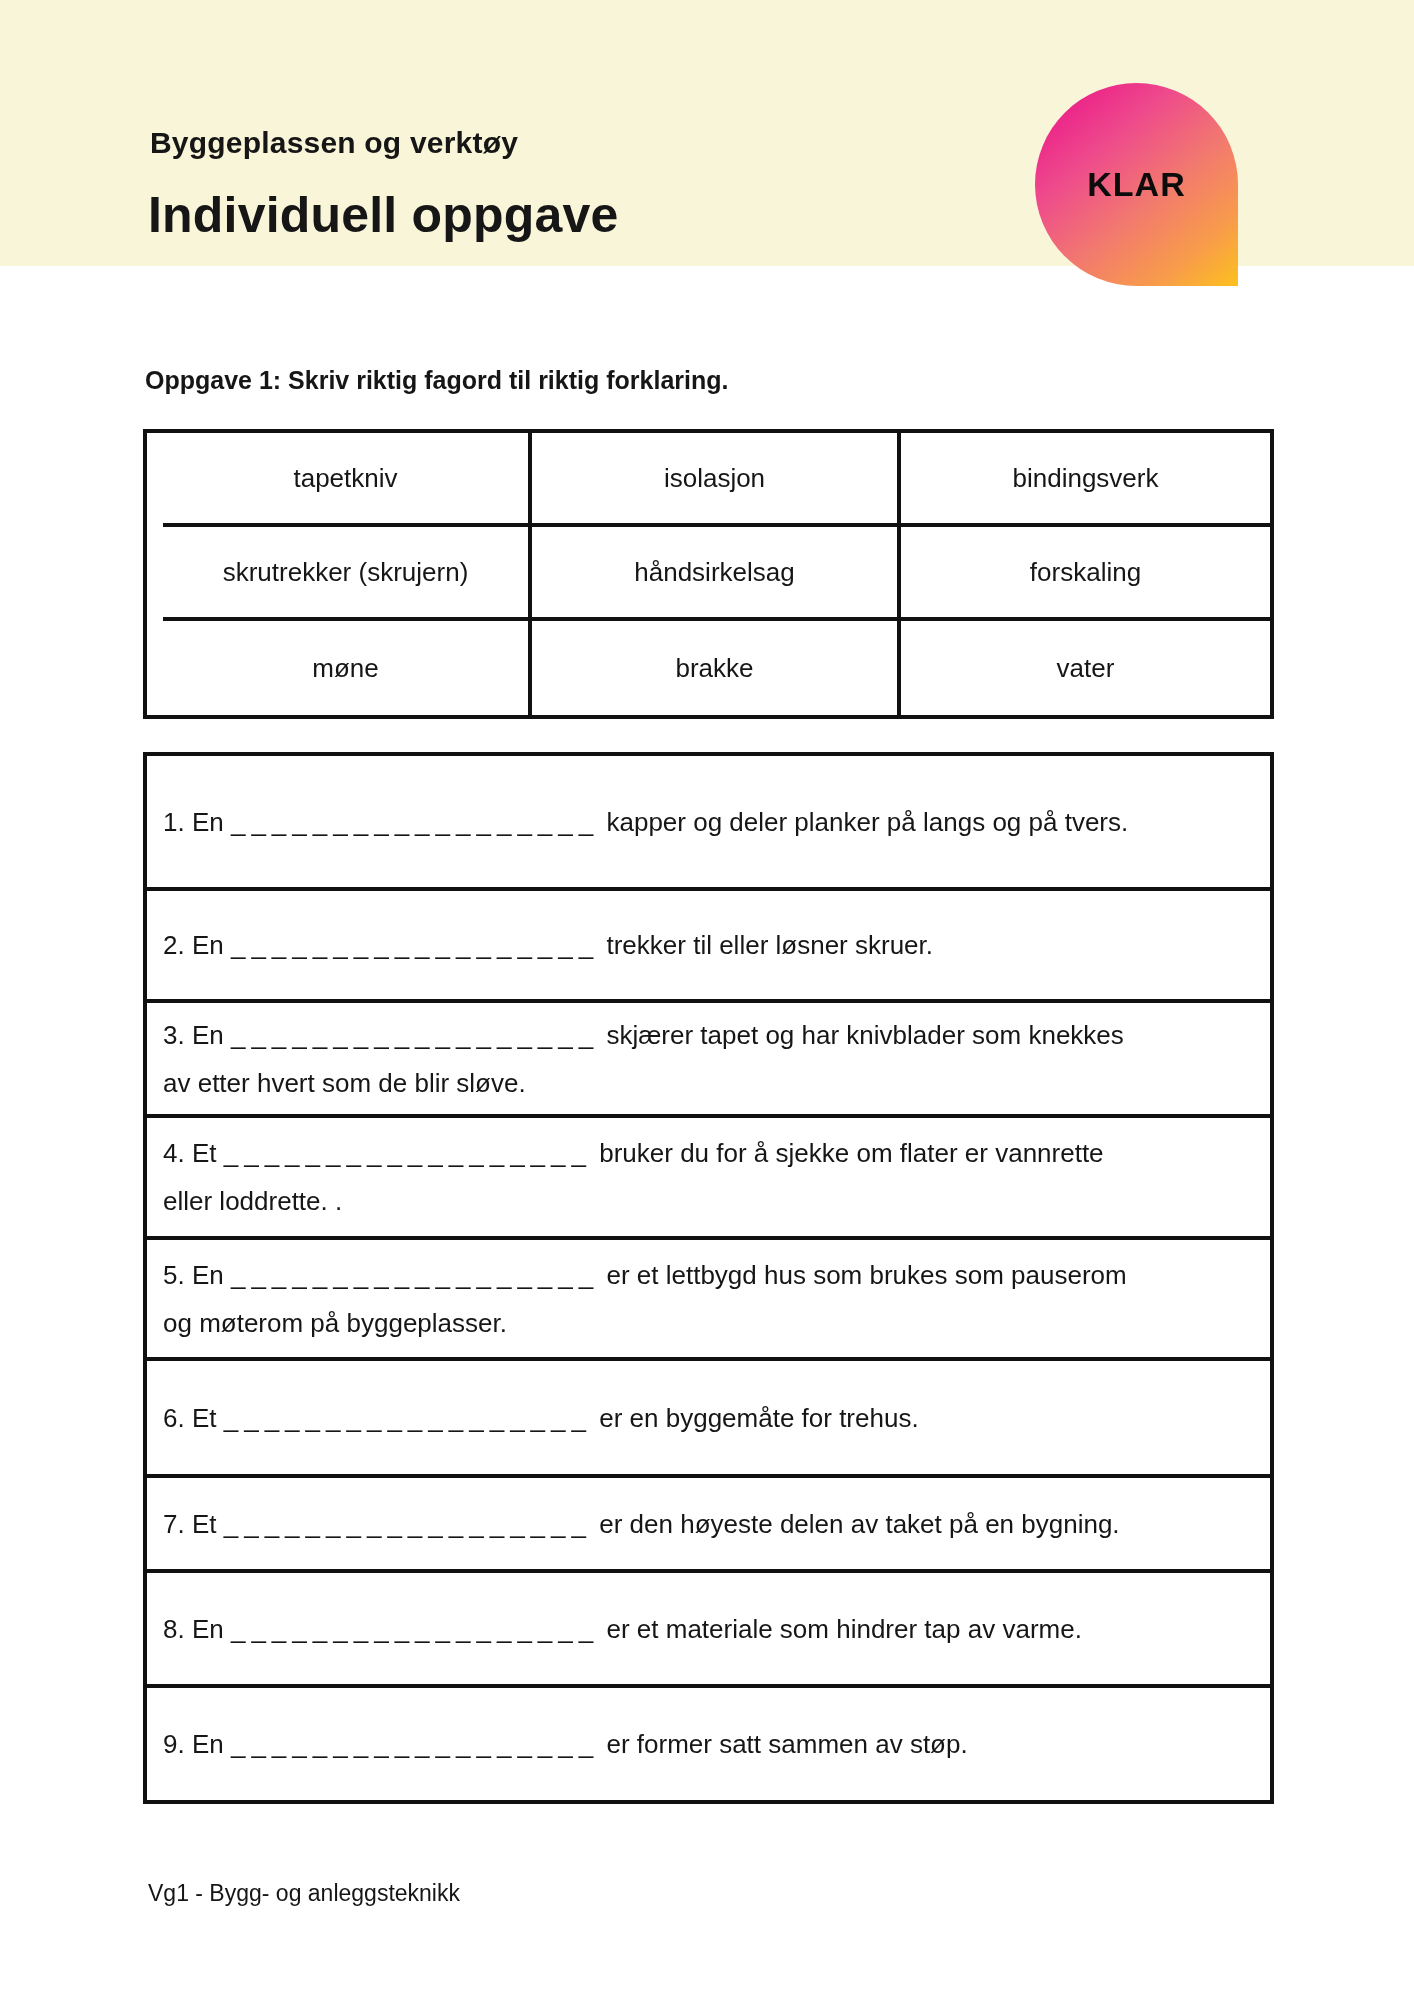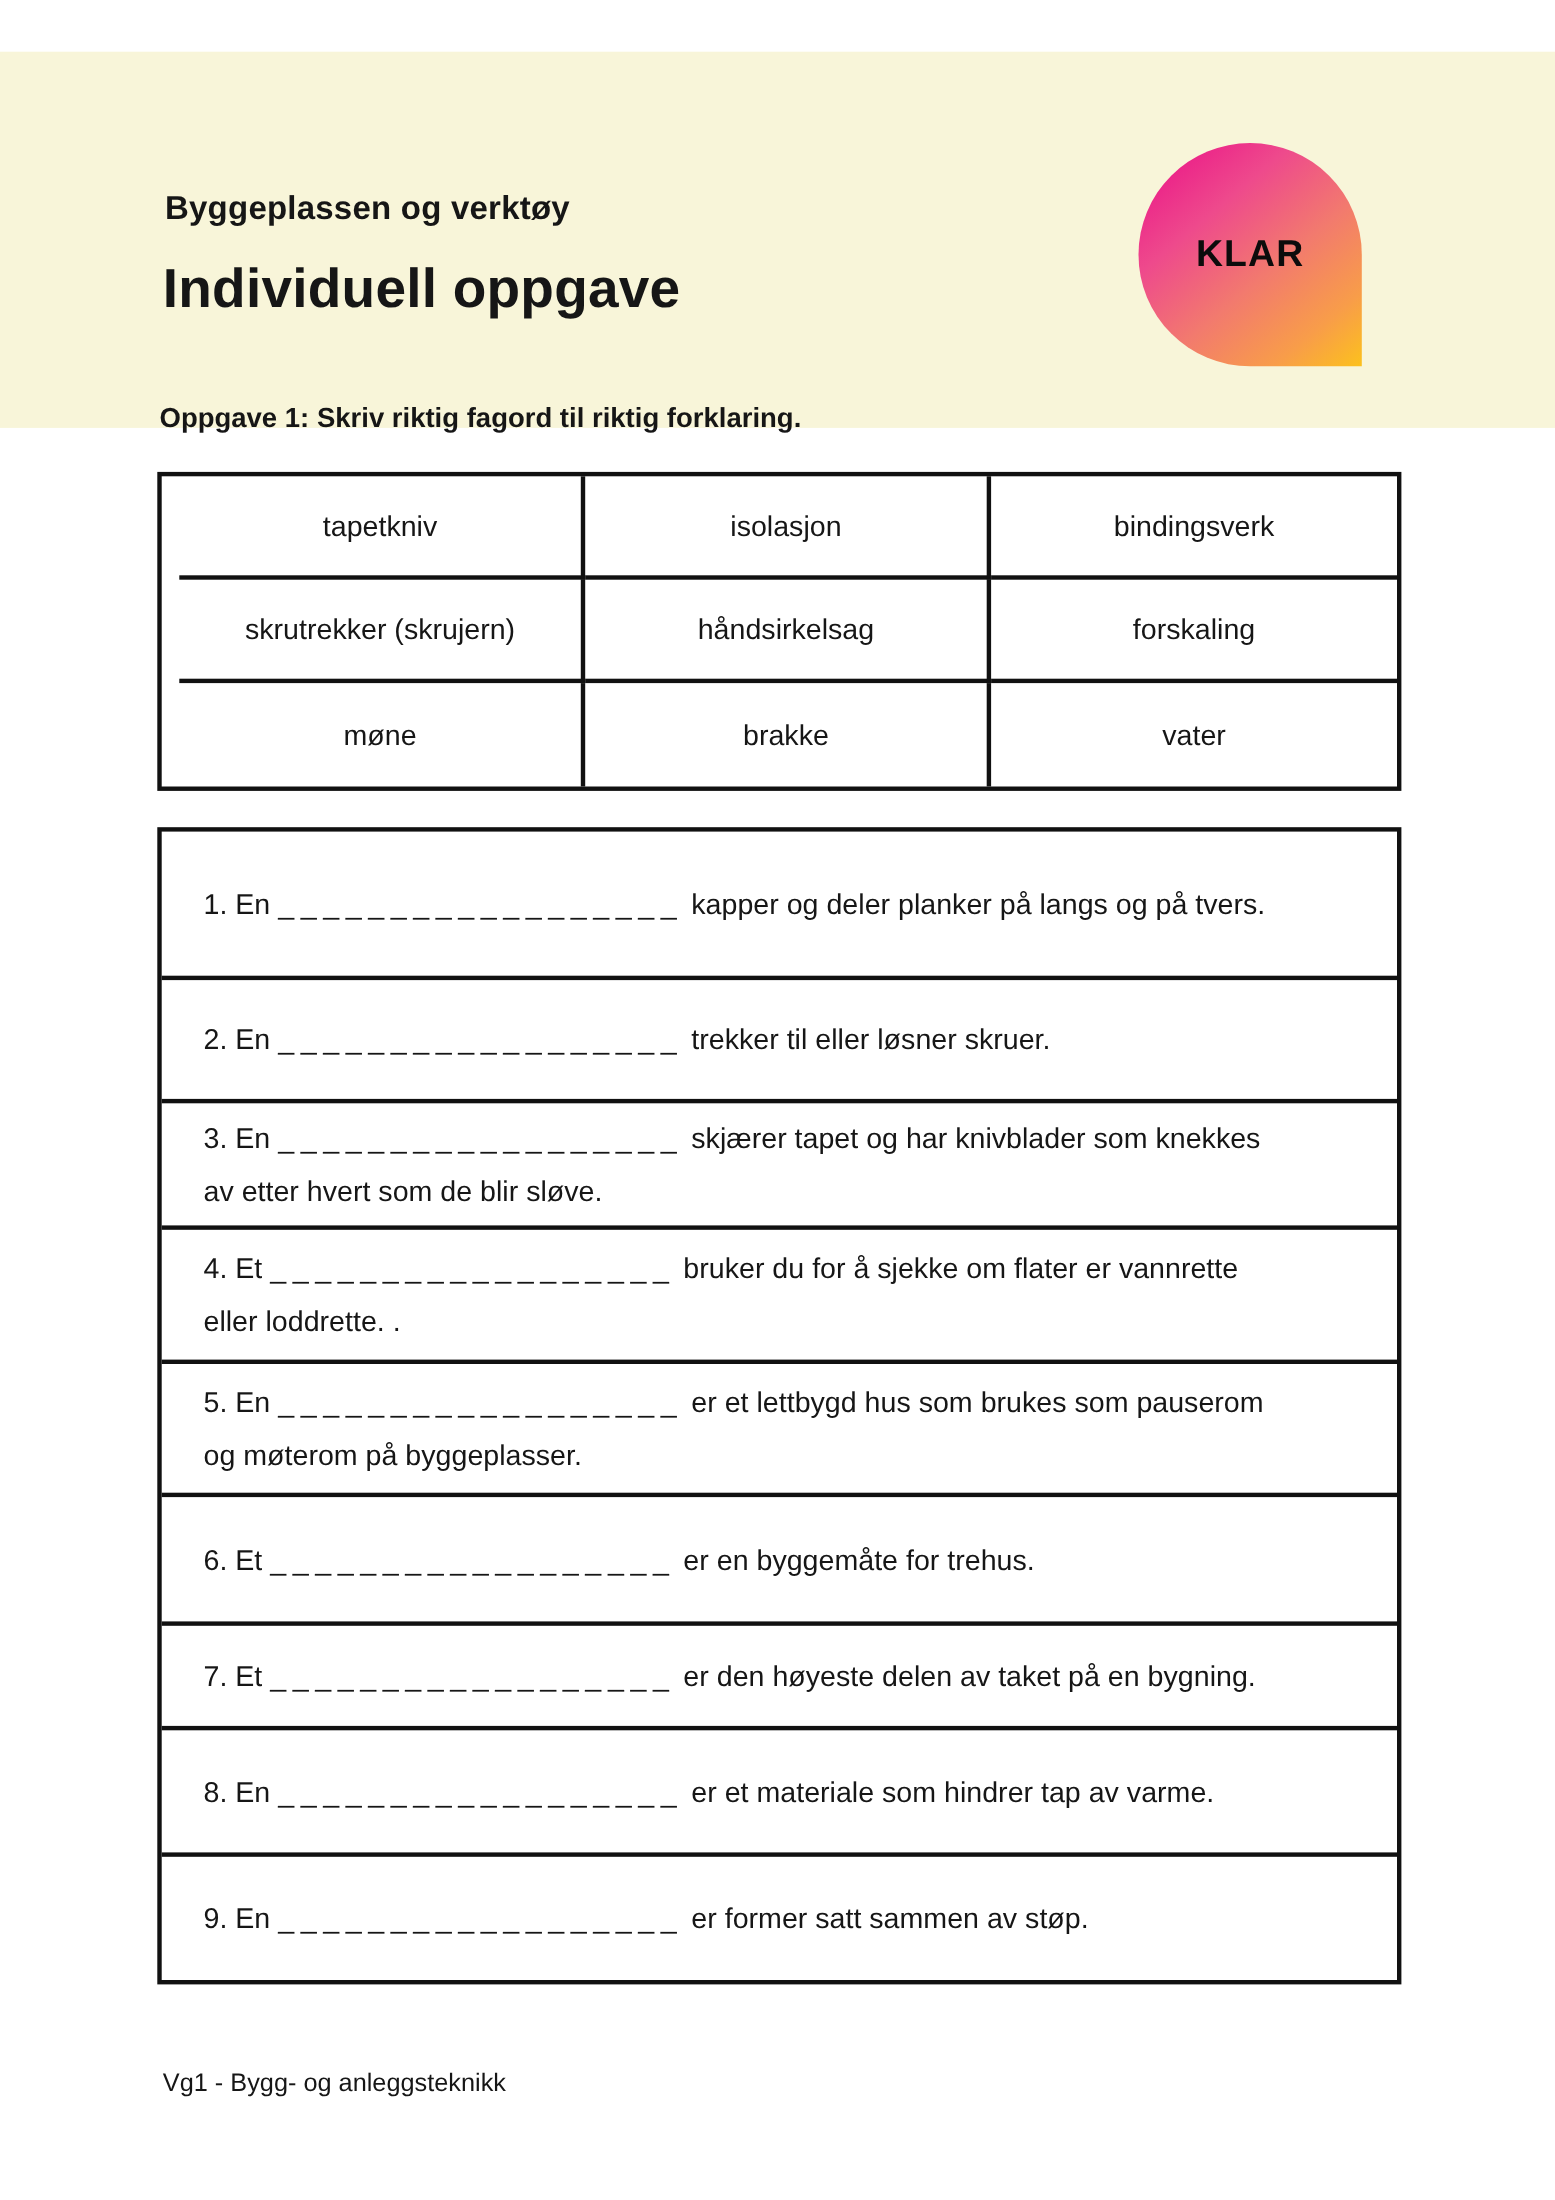--- a/index.html
+++ b/index.html
@@ -15,23 +15,22 @@
   .page{
     position:relative;
     width:1414px;height:2000px;
     background:var(--page_bg);
     font-family:"Liberation Sans", sans-serif;
     color:var(--text);
     overflow:hidden;
     margin:0 auto;
   }
   .header-band{
-    position:absolute;left:0;top:0;width:1414px;height:342px;
+    position:absolute;left:0;top:0;width:1414px;height:266px;
     background:var(--header_bg);
-    margin-top:47px;
   }
   .header-course{
     position:absolute;left:150px;top:126px;
     font-size:30px;font-weight:800;letter-spacing:.2px;
   }
   .header-title{
     position:absolute;left:148px;top:186px;
     font-size:50px;font-weight:800;letter-spacing:.2px;
   }
   .logo{
@@ -63,21 +62,21 @@
   }
   .word-cell.last-col{border-right:none;}
   .word-cell.last-row{border-bottom:none;}
   .items-box{
     position:absolute;left:143px;top:752px;width:1131px;
     border:4px solid var(--border);
     background:#fff;
   }
   .item-row{
     display:flex;flex-direction:column;justify-content:center;
-    padding:0 38px;
+    padding:0 16px;
     border-bottom:4px solid var(--border);
     font-size:26px;line-height:48px;
   }
   .item-row.last{border-bottom:none;}
   .blank{letter-spacing:6px;}
   .footer{
     position:absolute;left:148px;top:1880px;
     font-size:23px;
   }
 </style>

